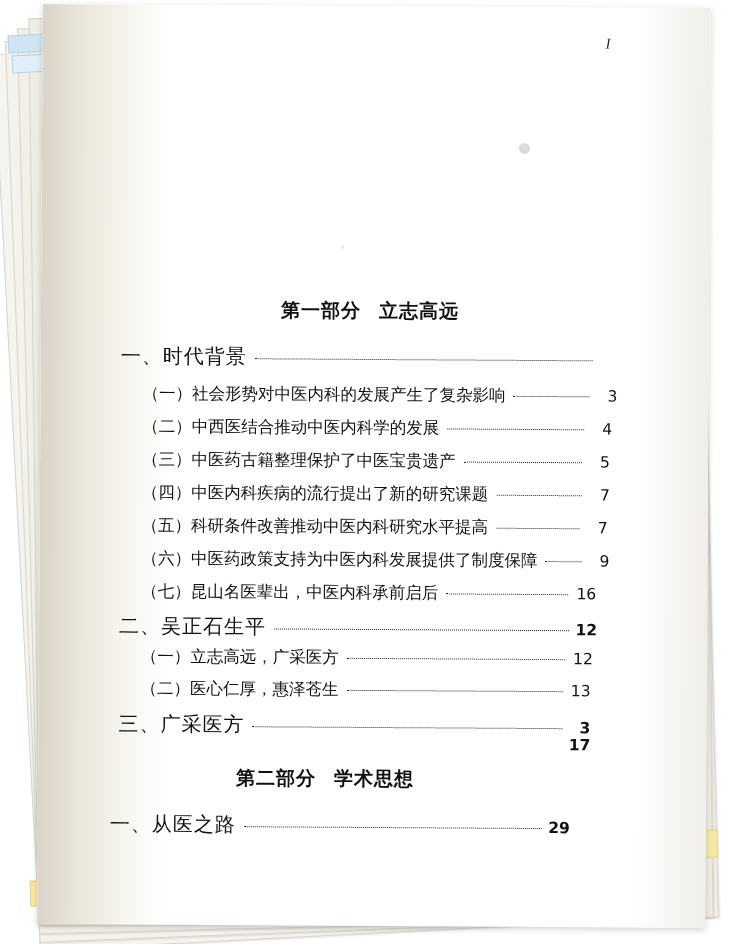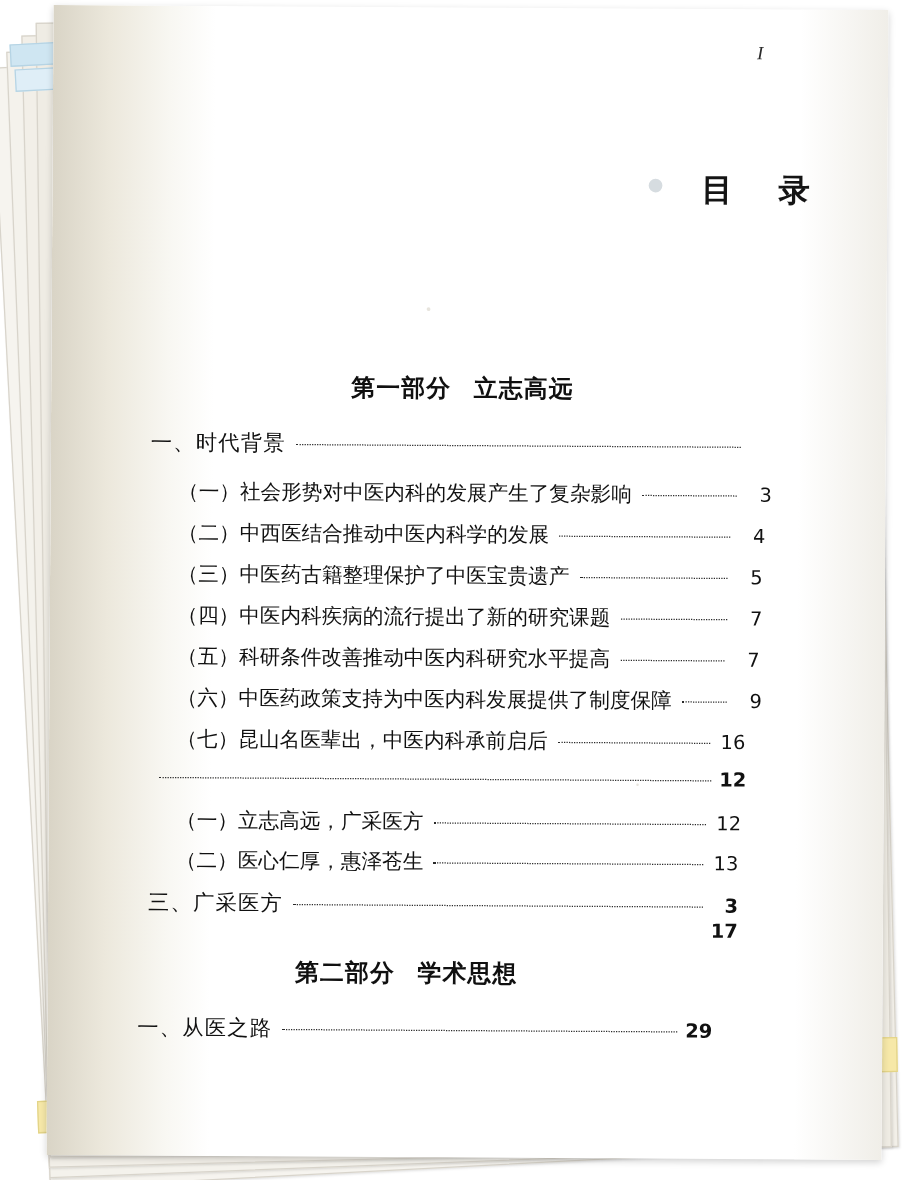--- a/index.html
+++ b/index.html
@@ -139,21 +139,21 @@
     display: flex;
     align-items: baseline;
     white-space: nowrap;
     font-family: "DejaVu Sans", sans-serif;
     color: #111;
   }
   .toc-row .label {
     font-size: 16.5px;
   }
   .toc-row.level1 .label {
-    font-size: 17px;
+    font-size: 20px;
     letter-spacing: 1px;
   }
   .toc-row .dots {
     flex: 1 1 auto;
     margin: 0 6px 0 8px;
     border-bottom: 1.6px dotted #2a2a2a;
     position: relative;
     top: -4px;
     min-width: 20px;
   }
@@ -191,21 +191,20 @@
 
   <div id="page">
     <div class="page-inner">
 
       <div class="speckle" style="left:300px; top:240px; width:3px; height:3px;"></div>
       <div class="speckle" style="left:470px; top:620px; width:2px; height:2px;"></div>
 
       <div class="folio">I</div>
 
       <div class="title-smudge"></div>
-      <div class="doc-title">目 录</div>
 
       <div class="part-heading" style="left:240px; top:292px;">
         <span>第一部分</span><span class="gap"></span><span>立志高远</span>
       </div>
 
       <div class="toc">
 
         <div class="toc-row level1" style="left:80px; top:338px; width:500px;">
           <span class="label">一、时代背景</span>
           <span class="dots"></span>
@@ -248,20 +247,21 @@
           <span class="pageno">9</span>
         </div>
 
         <div class="toc-row" style="left:102px; top:576px; width:455px;">
           <span class="label">（七）昆山名医辈出，中医内科承前启后</span>
           <span class="dots"></span>
           <span class="pageno">16</span>
         </div>
 
         <div class="toc-row level1" style="left:80px; top:608px; width:478px;">
+          <span class="label">二、吴正石生平</span>
           <span class="dots"></span>
           <span class="pageno">12</span>
         </div>
 
         <div class="toc-row" style="left:102px; top:641px; width:452px;">
           <span class="label">（一）立志高远，广采医方</span>
           <span class="dots"></span>
           <span class="pageno">12</span>
         </div>
 

